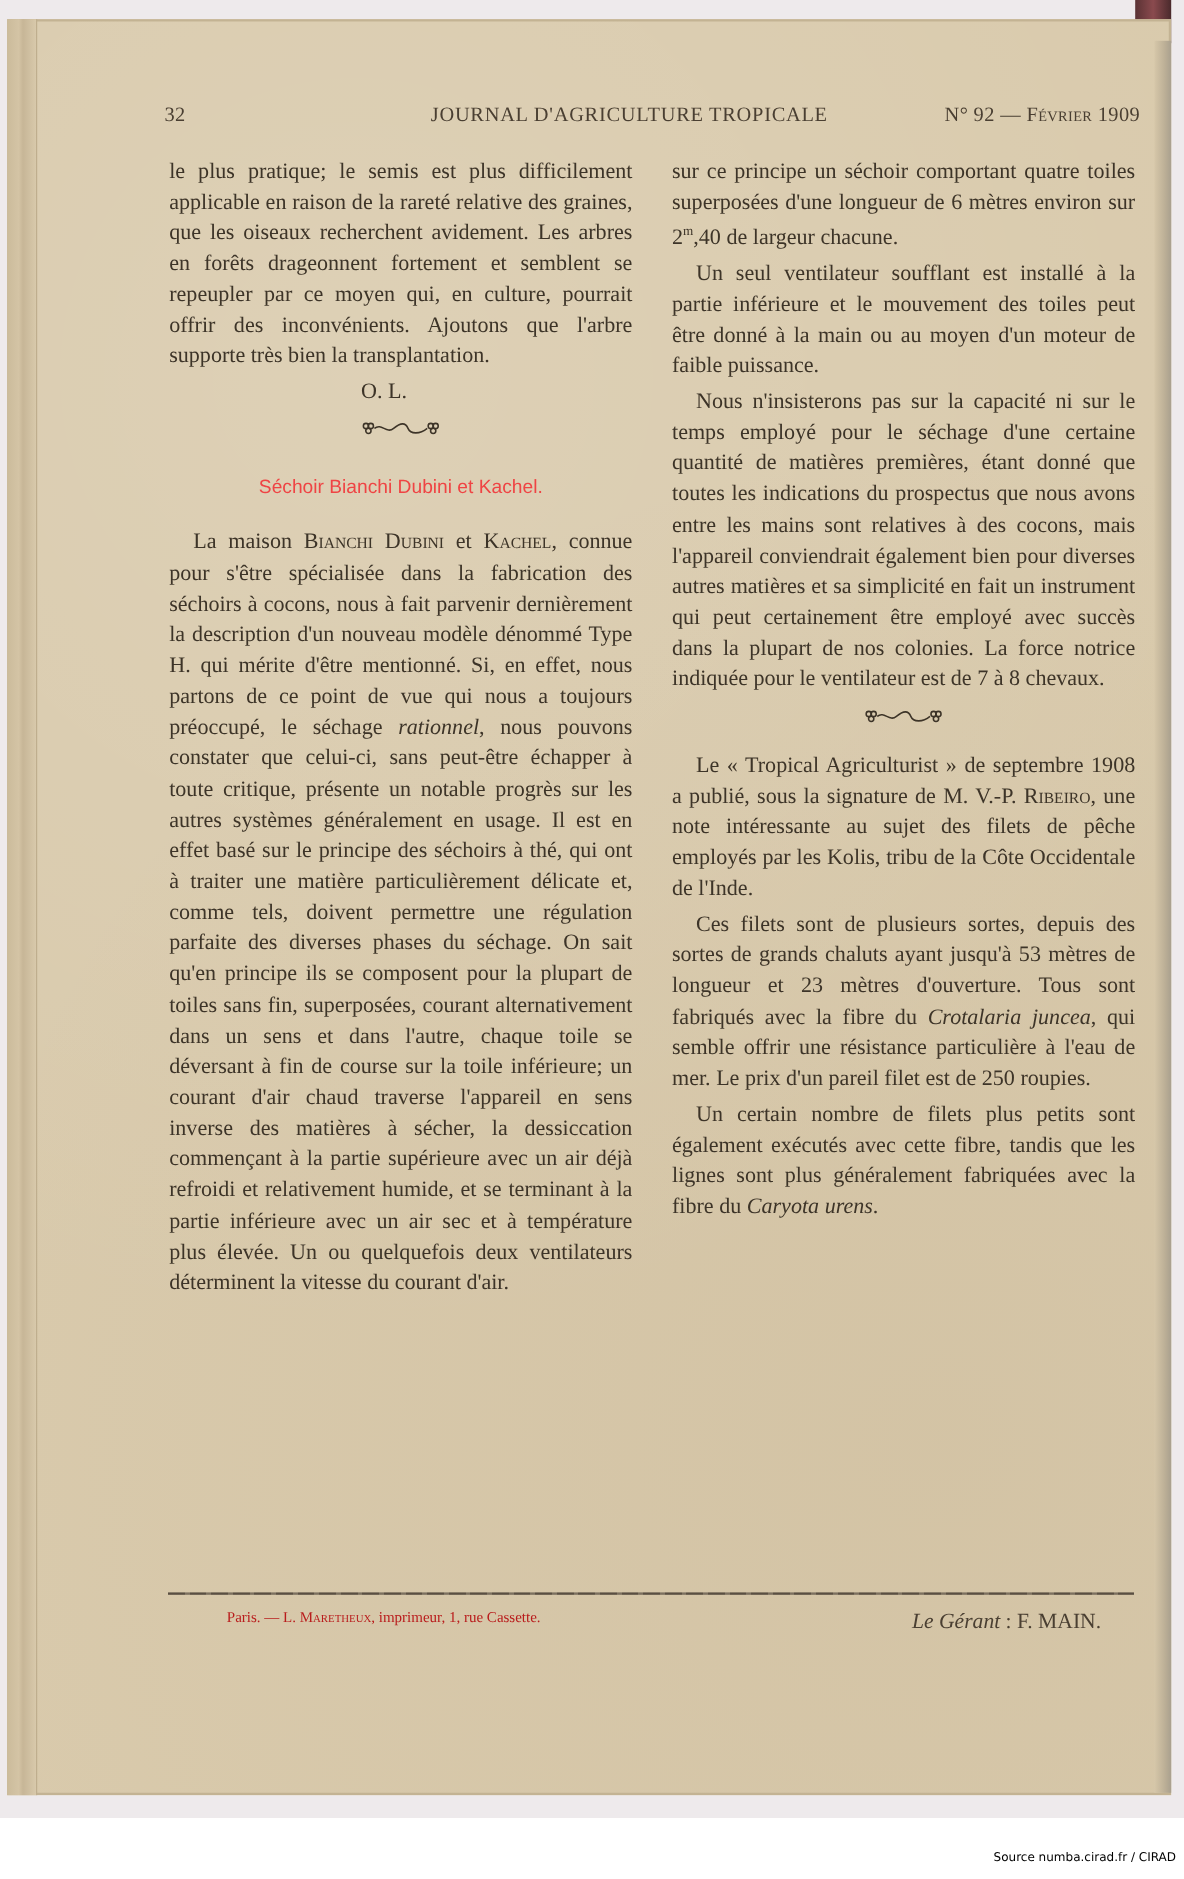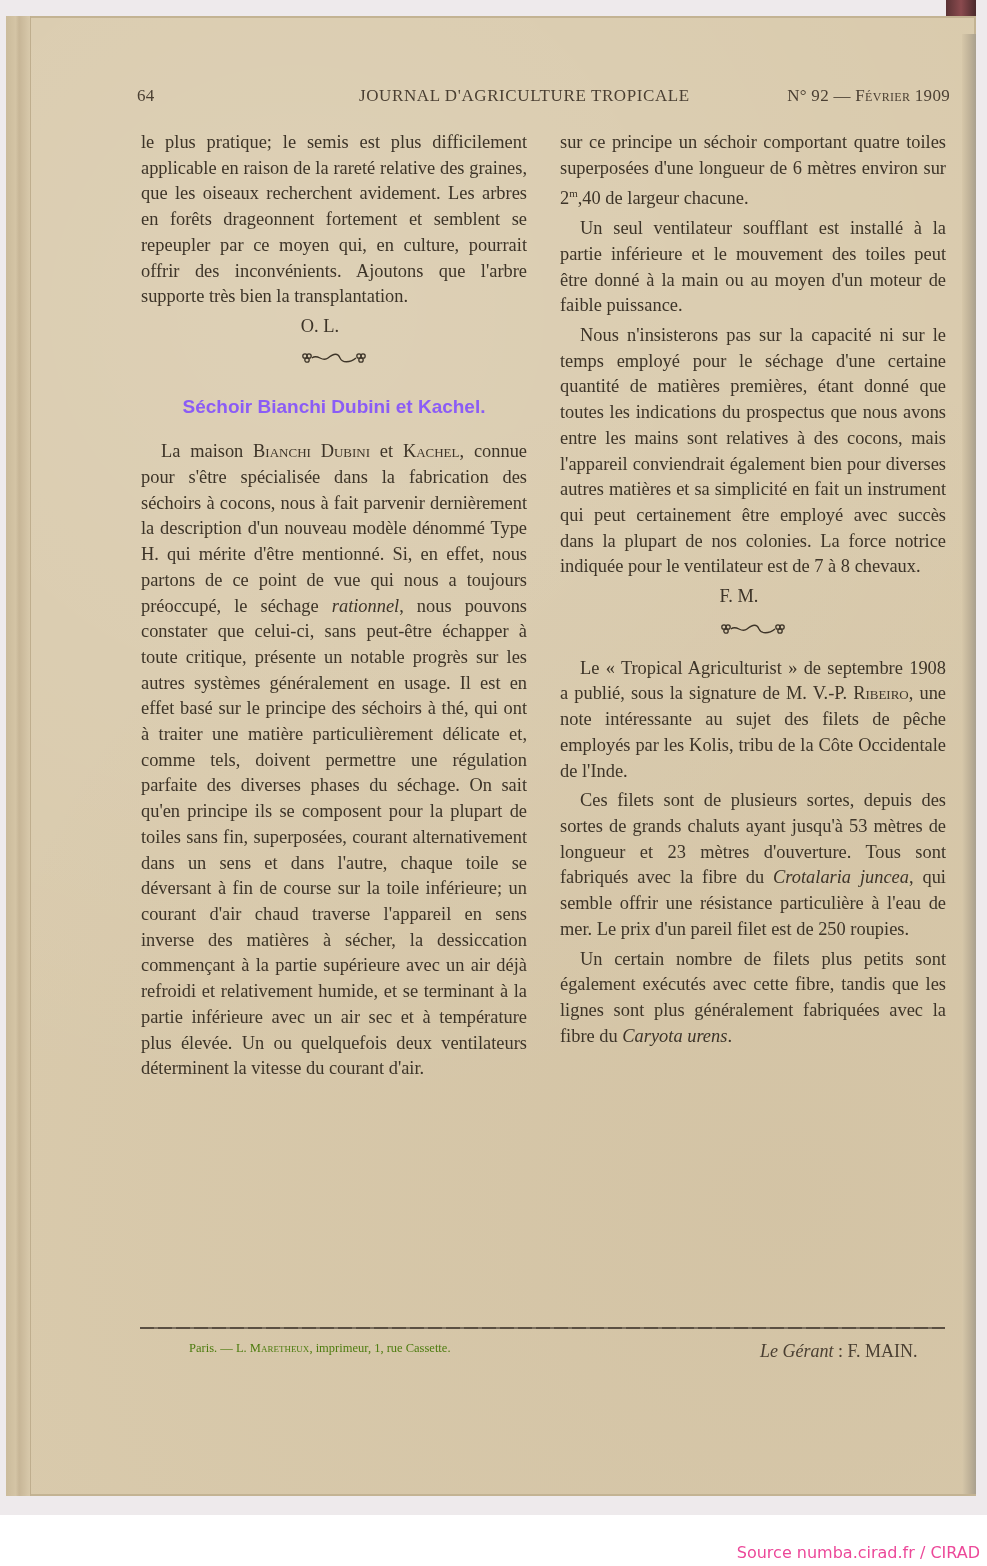--- a/index.html
+++ b/index.html
@@ -51,53 +51,53 @@
   .col.right { left:556px; }
   .col p { margin:4px; text-indent:20px; }
   .col p.noindent { text-indent:0; }
   .sig { text-align:center; padding-right:48px; margin:0; }
   .fleuron {
     display:block; text-align:center; height:28px; line-height:28px;
     color:#3d3428; font-size:14px; margin:4px 0 14px;
   }
   .fleuron svg { vertical-align:middle; }
   .heading {
-    font-family:"Liberation Sans", sans-serif; font-weight:bold;
-    font-size:19px; text-align:center; color:#8b5cf6; margin:22px 0 20px;
+    font-family:"Liberation Sans", sans-serif; font-weight:normal;
+    font-size:16px; text-align:center; color:#ef4444; margin:22px 0 20px;
   }
   .footer-rule {
     position:absolute; left:140px; top:1327px; width:805px; height:2px;
     background:repeating-linear-gradient(90deg,#5a4f42 0,#5a4f42 14px,#7c705f 14px,#7c705f 18px);
   }
   .footer-left {
     position:absolute; left:189px; top:1341px; font-family:"Liberation Serif", serif;
-    font-size:12.5px; color:#4d7c0f;
+    font-size:12.5px; color:#b91c1c;
   }
   .footer-right {
     position:absolute; left:760px; top:1341px; font-family:"Liberation Serif", serif;
     font-size:18px; color:#4a3f32;
   }
   .footer-right i { font-style:italic; }
   .source {
     position:absolute; right:7px; top:1543px;
-    font-family:"DejaVu Sans", sans-serif; font-size:16px; color:#ec4899;
+    font-family:"DejaVu Sans", sans-serif; font-size:10px; color:#000000;
   }
   em { font-style:italic; }
 </style>
 </head>
 <body>
 
 <div class="scan-bg"></div>
 <div class="corner-strip"></div>
 <div class="page"></div>
 <div class="page-edge-left"></div>
 <div class="page-edge-right"></div>
 
 <div class="running-head">
-  <span class="pg">64</span>
+  <span class="pg">32</span>
   <span class="jt">JOURNAL D'AGRICULTURE TROPICALE</span>
   <span class="issue"><span>N° 92 — </span><span class="sc">Février</span><span> 1909</span></span>
 </div>
 
 <div class="col left">
   <p class="noindent">le plus pratique; le semis est plus difficilement applicable en raison de la rareté relative des graines, que les oiseaux recherchent avidement. Les arbres en forêts drageonnent fortement et semblent se repeupler par ce moyen qui, en culture, pourrait offrir des inconvénients. Ajoutons que l'arbre supporte très bien la transplantation.</p>
   <p class="sig">O. L.</p>
   <span class="fleuron">
     <svg width="68" height="14" viewBox="0 0 68 14">
       <g fill="none" stroke="#3d3428" stroke-width="1.3">
@@ -112,21 +112,20 @@
     </svg>
   </span>
   <div class="heading">Séchoir Bianchi Dubini et Kachel.</div>
   <p><span>La maison </span><span class="sc">Bianchi Dubini</span><span> et </span><span class="sc">Kachel</span><span>, connue pour s'être spécialisée dans la fabrication des séchoirs à cocons, nous à fait parvenir dernièrement la description d'un nouveau modèle dénommé Type H. qui mérite d'être mentionné. Si, en effet, nous partons de ce point de vue qui nous a toujours préoccupé, le séchage </span><em>rationnel</em><span>, nous pouvons constater que celui-ci, sans peut-être échapper à toute critique, présente un notable progrès sur les autres systèmes généralement en usage. Il est en effet basé sur le principe des séchoirs à thé, qui ont à traiter une matière particulièrement délicate et, comme tels, doivent permettre une régulation parfaite des diverses phases du séchage. On sait qu'en principe ils se composent pour la plupart de toiles sans fin, superposées, courant alternativement dans un sens et dans l'autre, chaque toile se déversant à fin de course sur la toile inférieure; un courant d'air chaud traverse l'appareil en sens inverse des matières à sécher, la dessiccation commençant à la partie supérieure avec un air déjà refroidi et relativement humide, et se terminant à la partie inférieure avec un air sec et à température plus élevée. Un ou quelquefois deux ventilateurs déterminent la vitesse du courant d'air.</span></p>
 </div>
 
 <div class="col right">
   <p class="noindent"><span>sur ce principe un séchoir comportant quatre toiles superposées d'une longueur de 6 mètres environ sur 2</span><sup style="font-size:11px">m</sup><span>,40 de largeur chacune.</span></p>
   <p>Un seul ventilateur soufflant est installé à la partie inférieure et le mouvement des toiles peut être donné à la main ou au moyen d'un moteur de faible puissance.</p>
   <p>Nous n'insisterons pas sur la capacité ni sur le temps employé pour le séchage d'une certaine quantité de matières premières, étant donné que toutes les indications du prospectus que nous avons entre les mains sont relatives à des cocons, mais l'appareil conviendrait également bien pour diverses autres matières et sa simplicité en fait un instrument qui peut certainement être employé avec succès dans la plupart de nos colonies. La force notrice indiquée pour le ventilateur est de 7 à 8 chevaux.</p>
-  <p class="sig" style="margin-top:3px">F. M.</p>
   <span class="fleuron">
     <svg width="68" height="14" viewBox="0 0 68 14">
       <g fill="none" stroke="#3d3428" stroke-width="1.3">
         <circle cx="5" cy="5" r="2.2"></circle>
           <circle cx="9" cy="5" r="2.2"></circle>
           <circle cx="7" cy="9" r="2.2"></circle>
         <path d="M12 7 C18 2, 22 12, 28 7 S 38 2, 40 7 S 50 12, 56 7"></path>
         <circle cx="59" cy="5" r="2.2"></circle>
           <circle cx="63" cy="5" r="2.2"></circle>
           <circle cx="61" cy="9" r="2.2"></circle>

